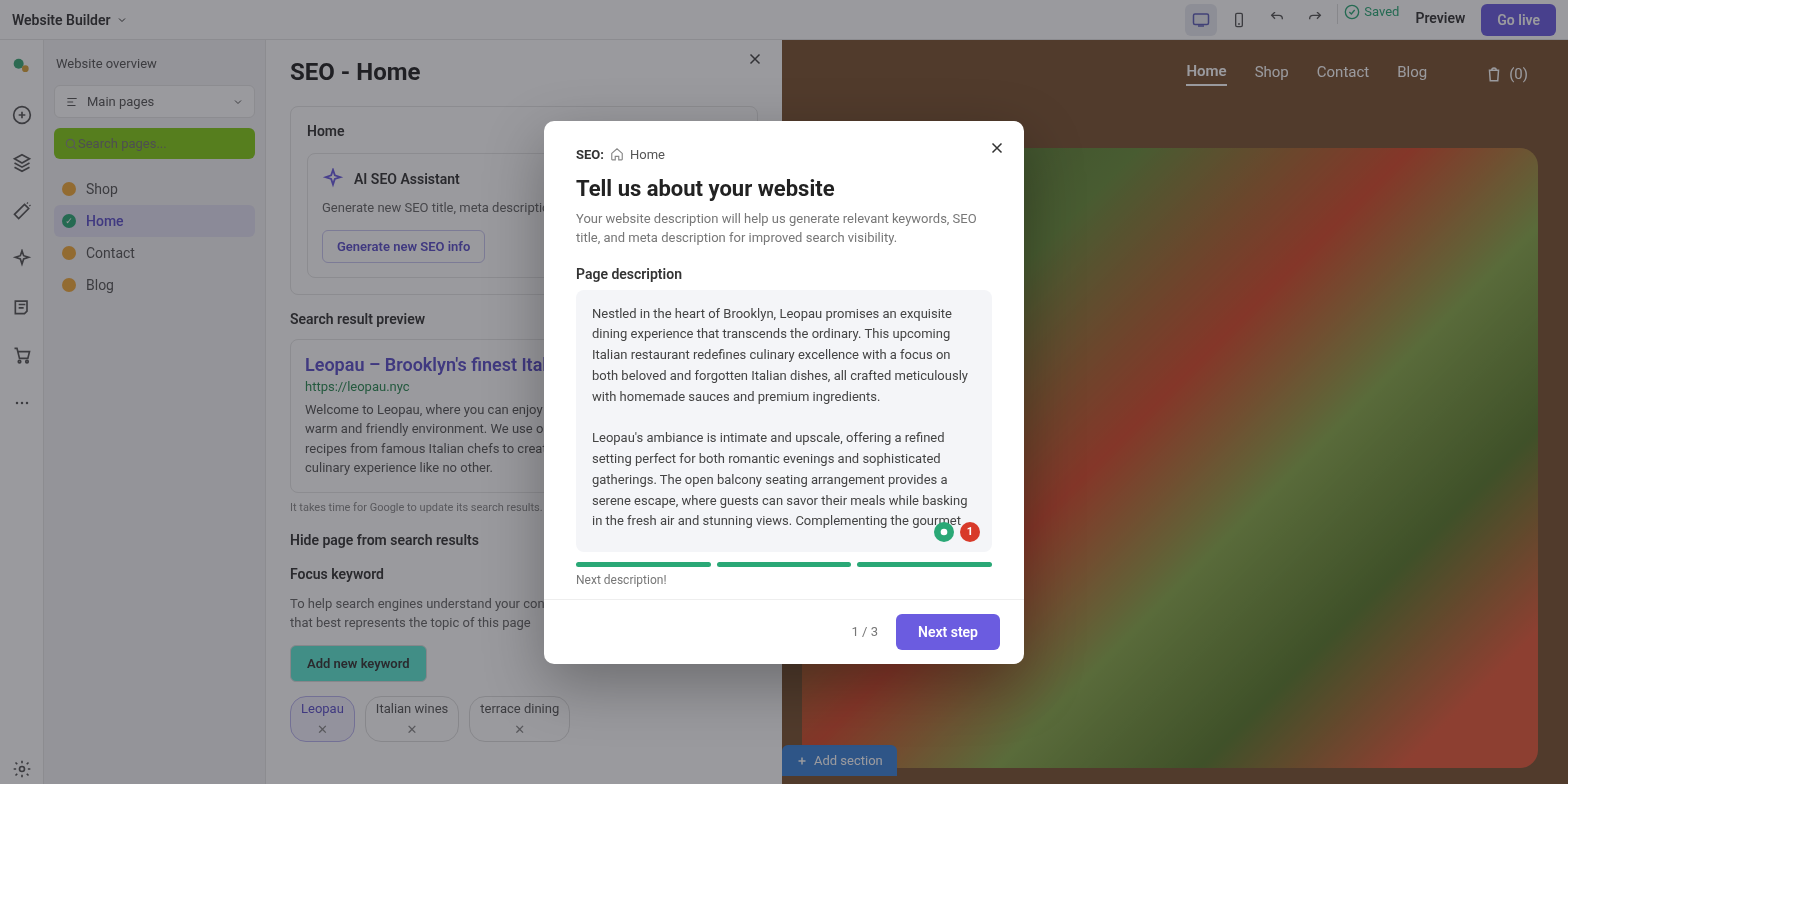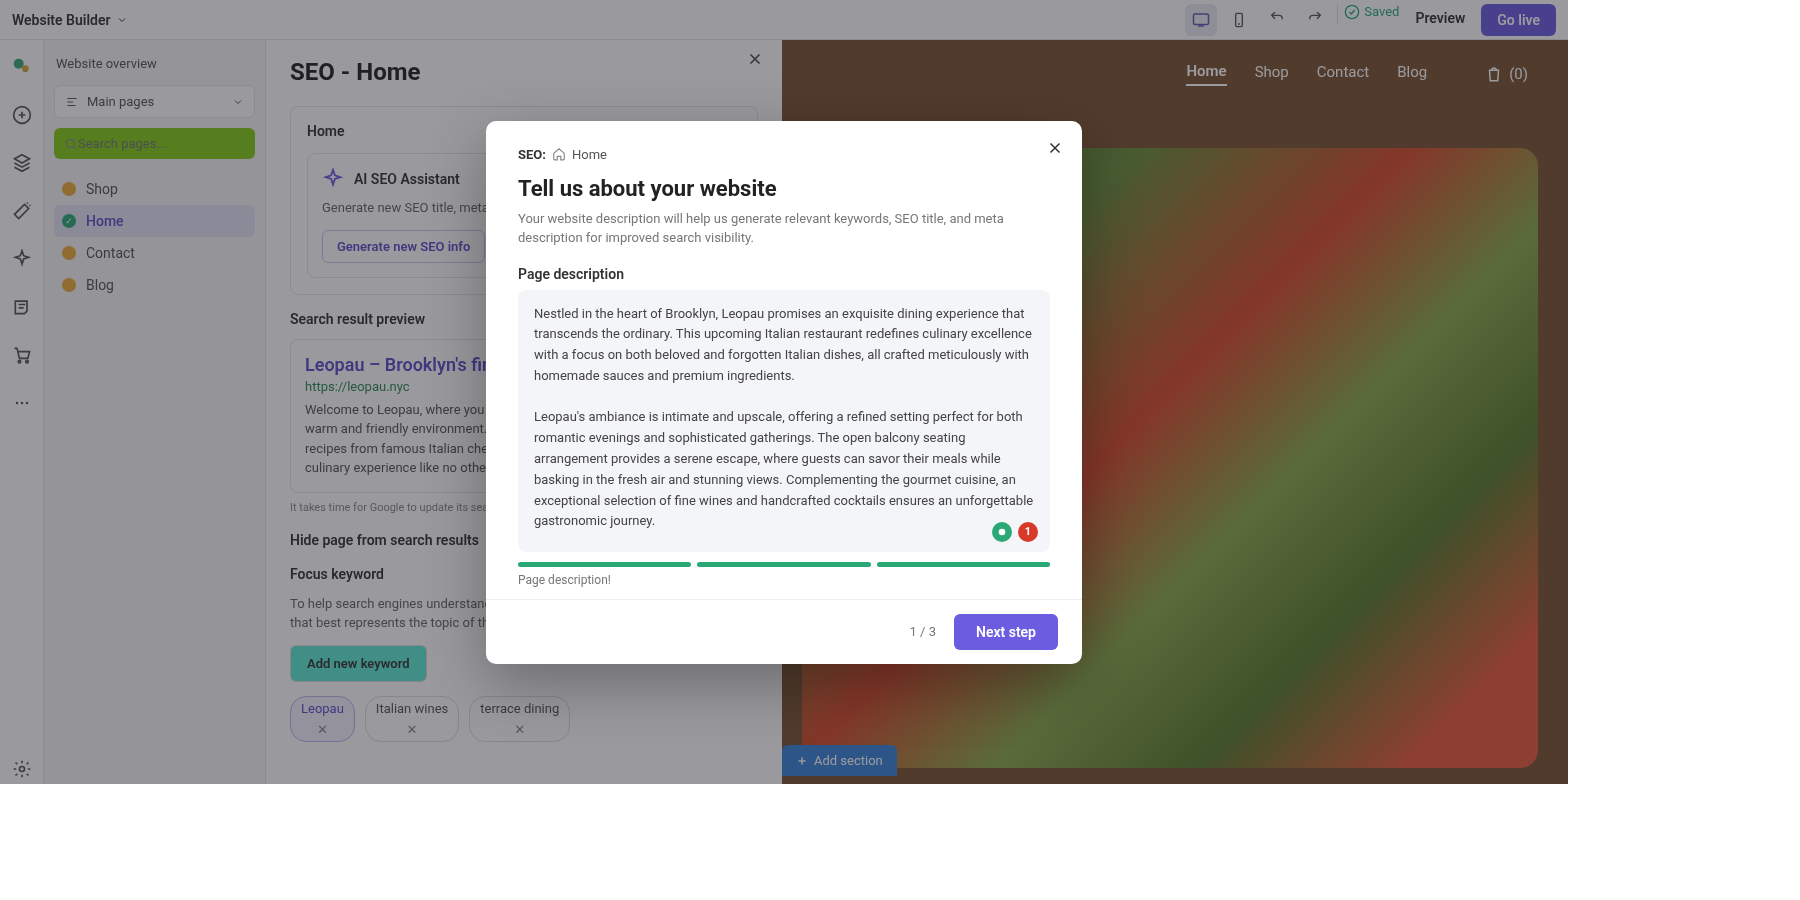--- a/index.html
+++ b/index.html
@@ -61,21 +61,21 @@
 .preview-pane { flex: 1; background: #7a5230; position: relative; overflow: hidden; }
 .site-nav { display: flex; align-items: center; gap: 28px; padding: 22px 40px; color: #fff; font-size: 15px; justify-content: flex-end; }
 .site-nav a { color: #fff; text-decoration: none; padding-bottom: 4px; }
 .site-nav a.active { border-bottom: 2px solid #fff; font-weight: 600; }
 .cart { display: flex; align-items: center; gap: 6px; margin-left: 30px; }
 .site-hero { margin: 40px 30px 0 20px; border-radius: 18px; height: 620px; position: relative; overflow: hidden; background: linear-gradient(135deg, #4a6b2a 0%, #6b8e3a 25%, #d84a2a 45%, #8aaa4a 60%, #5a7a2a 75%, #e85a3a 90%); }
 .add-section-btn { position: absolute; bottom: 8px; left: 0; background: #3b82d6; color: #fff; border: none; padding: 8px 14px; font-size: 13px; border-radius: 6px 6px 0 0; cursor: pointer; display: flex; align-items: center; gap: 6px; }
 
 
 .overlay { position: absolute; inset: 0; background: rgba(30,30,40,0.45); display: flex; align-items: center; justify-content: center; }
-.modal { width: 596px; background: #fff; border-radius: 10px; box-shadow: 0 20px 60px rgba(0,0,0,0.3); display: flex; flex-direction: column; max-height: 640px; }
+.modal { width: 480px; background: #fff; border-radius: 10px; box-shadow: 0 20px 60px rgba(0,0,0,0.3); display: flex; flex-direction: column; max-height: 640px; }
 .modal-body { padding: 26px 32px 12px; overflow: auto; }
 .modal-bc { font-size: 13px; color: #555; display: flex; align-items: center; gap: 6px; }
 .modal-bc strong { color: #333; font-weight: 700; }
 .modal-close { position: absolute; top: 18px; right: 18px; cursor: pointer; color: #333; }
 .modal-wrap { position: relative; }
 .modal-h { font-size: 22px; font-weight: 700; color: #222; margin: 14px 0 8px; }
 .modal-sub { font-size: 13px; color: #777; line-height: 1.5; margin-bottom: 18px; }
 .field-label { font-size: 14px; font-weight: 600; color: #333; margin-bottom: 8px; }
 .textarea-wrap { position: relative; background: #f4f5f8; border-radius: 8px; padding: 14px 16px; min-height: 260px; }
 .textarea-wrap textarea { width: 100%; height: 230px; border: none; background: transparent; resize: none; outline: none; font-size: 13px; color: #444; line-height: 1.6; font-family: inherit; }
@@ -345,20 +345,20 @@
               </svg>
           </div>
           <div class="gb red">1</div>
         </div>
       </div>
       <div class="strength">
         <div class="strength-seg"></div>
         <div class="strength-seg"></div>
         <div class="strength-seg"></div>
       </div>
-      <div class="strength-label">Page description!</div>
+      <div class="strength-label">Next description!</div>
     </div>
     <div class="modal-footer">
       <span class="step-ind">1 / 3</span>
       <button class="next-btn">Next step</button>
     </div>
   </div>
 </div>
 
 </body></html>

